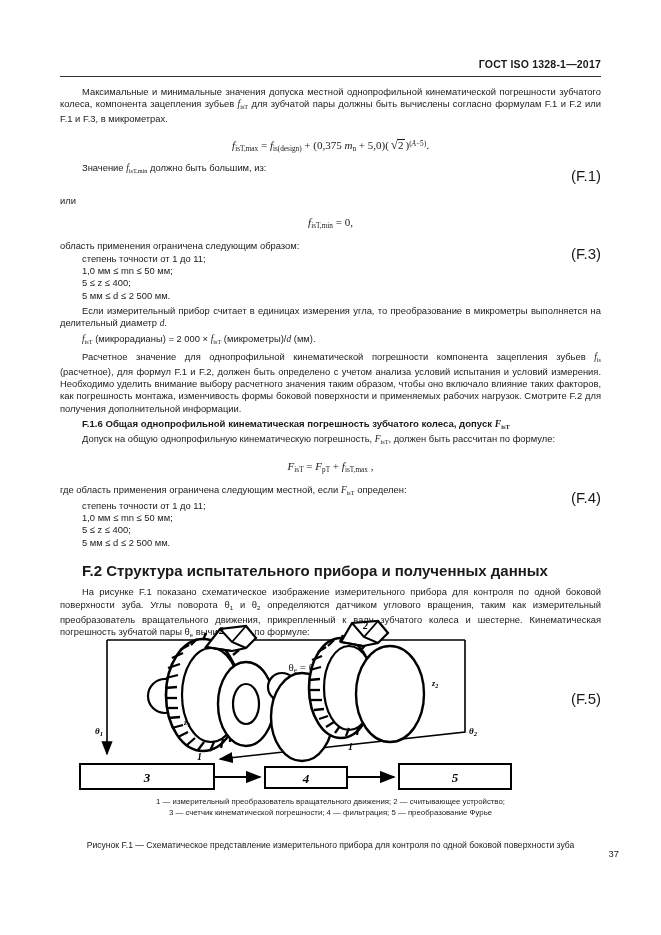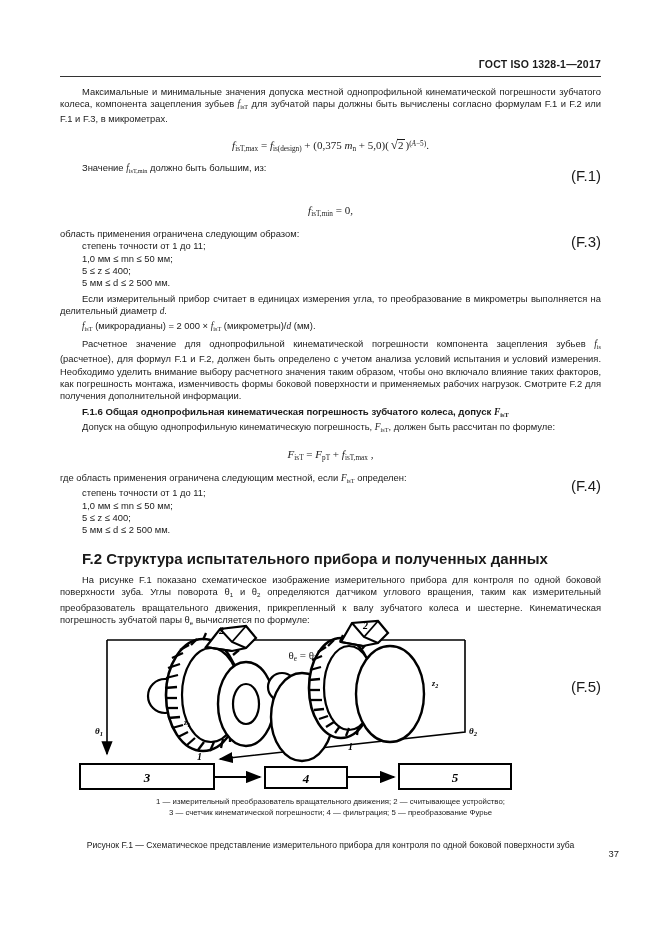--- a/index.html
+++ b/index.html
@@ -196,20 +196,21 @@
 
     <div class="gap9"></div>
 
     <p class="para ind"><span>Значение </span><span class="sym">f<sub>isT,min</sub></span><span> должно быть большим, из:</span></p>
 
     <div class="gap9"></div>
 
 
     <div class="gap9"></div>
 
+    <p class="para">или</p>
 
     <div class="gap6"></div>
 
     <div class="eq-row">
       <span class="math"><span class="mi">f</span><sub>isT,min</sub> = 0,</span>
       <span class="eqnum">(F.3)</span>
     </div>
 
     <div class="gap9"></div>
 
@@ -226,21 +227,21 @@
     <div class="gap3"></div>
 
     <p class="para ind"><span class="sym">f<sub>isT</sub></span> (микрорадианы) = 2 000 × <span class="sym">f<sub>isT</sub></span> (микрометры)/<span class="sym">d</span> (мм).</p>
 
     <div class="gap3"></div>
 
     <p class="para ind"><span>Расчетное значение для однопрофильной кинематической погрешности компонента зацепления зубьев </span><span class="sym">f<sub>is</sub></span><span> (расчетное), для формул F.1 и F.2, должен быть определено с учетом анализа условий испытания и условий измерения. Необходимо уделить внимание выбору расчетного значения таким образом, чтобы оно включало влияние таких факторов, как погрешность монтажа, изменчивость формы боковой поверхности и применяемых рабочих нагрузок. Смотрите F.2 для получения дополнительной информации.</span></p>
 
     <div class="gap3"></div>
 
-    <h3 class="hd"><span>F.1.6 Общая однопрофильная кинематическая погрешность зубчатого колеса, допуск </span><span class="sym">F<sub>isT</sub></span></h3>
+    <h3 class="hd"><span>F.1.6 Общая однопрофильной кинематическая погрешность зубчатого колеса, допуск </span><span class="sym">F<sub>isT</sub></span></h3>
 
     <p class="para ind"><span>Допуск на общую однопрофильную кинематическую погрешность, </span><span class="sym">F<sub>isT</sub></span><span>, должен быть рассчитан по формуле:</span></p>
 
     <div class="gap9"></div>
 
     <div class="eq-row">
       <span class="math"><span class="mi">F</span><sub>isT</sub> = <span class="mi">F</span><sub>pT</sub> + <span class="mi">f</span><sub>isT,max</sub> ,</span>
       <span class="eqnum">(F.4)</span>
     </div>
 

